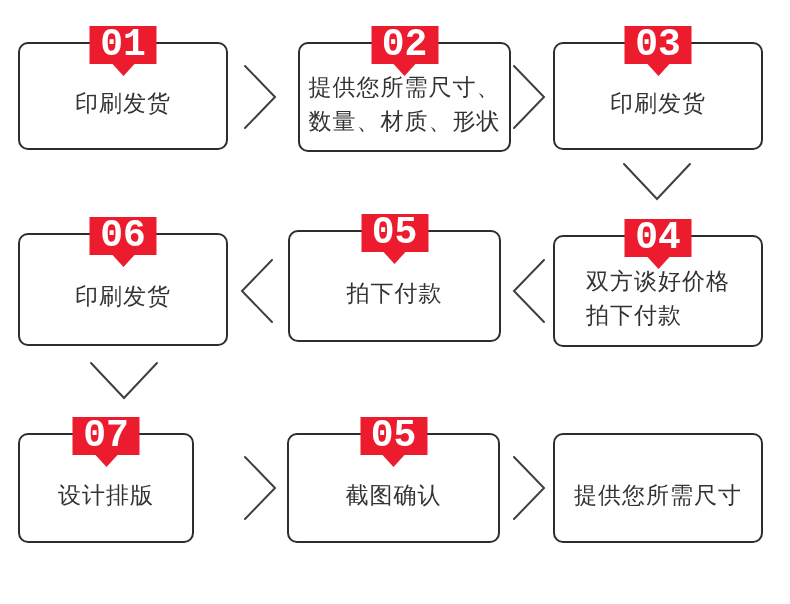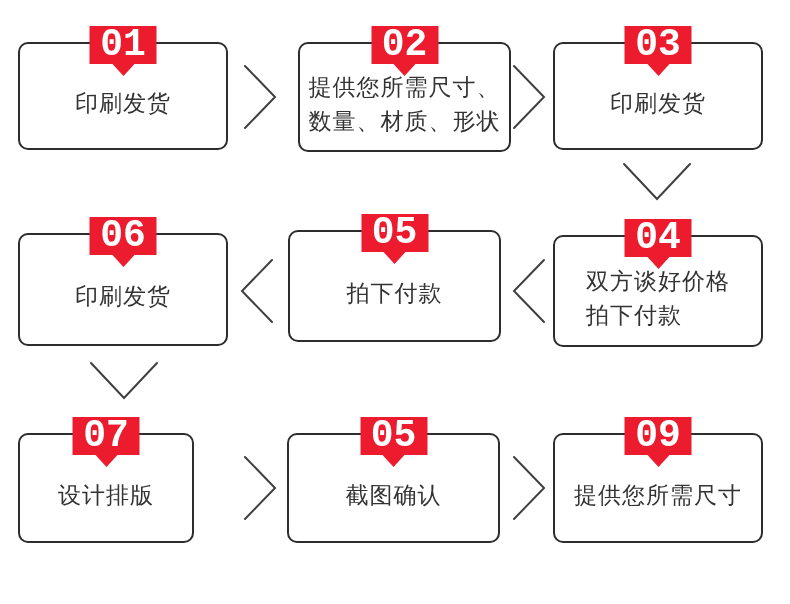--- a/index.html
+++ b/index.html
@@ -187,22 +187,18 @@
     <div class="label">
         <span class="label-text">截图确认</span>
       </div>
   </div>
 
   <svg class="chev" style="left:512px;top:455px" width="34" height="66" viewBox="0 0 34 66">
       <polyline points="2,2 32,33 2,64"></polyline>
     </svg>
 
   <div class="step" style="left:553px;top:433px;width:210px;height:110px">
-    <div class="badge">
-      <span class="badge-num">09</span>
-      <span class="badge-tail"></span>
-    </div>
     <div class="label">
         <span class="label-text">提供您所需尺寸</span>
       </div>
   </div>
 
 </div>
 
 </body></html>

